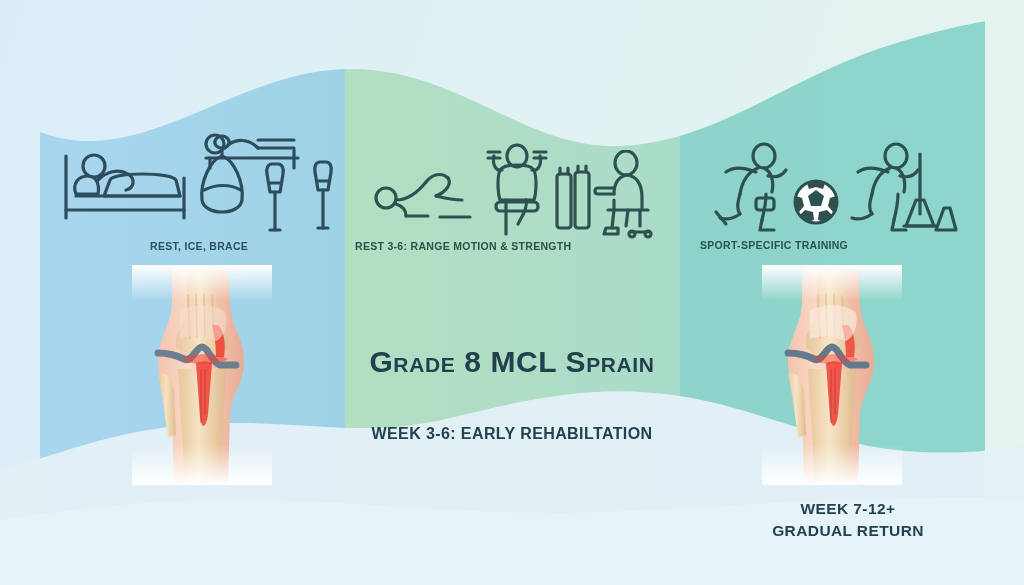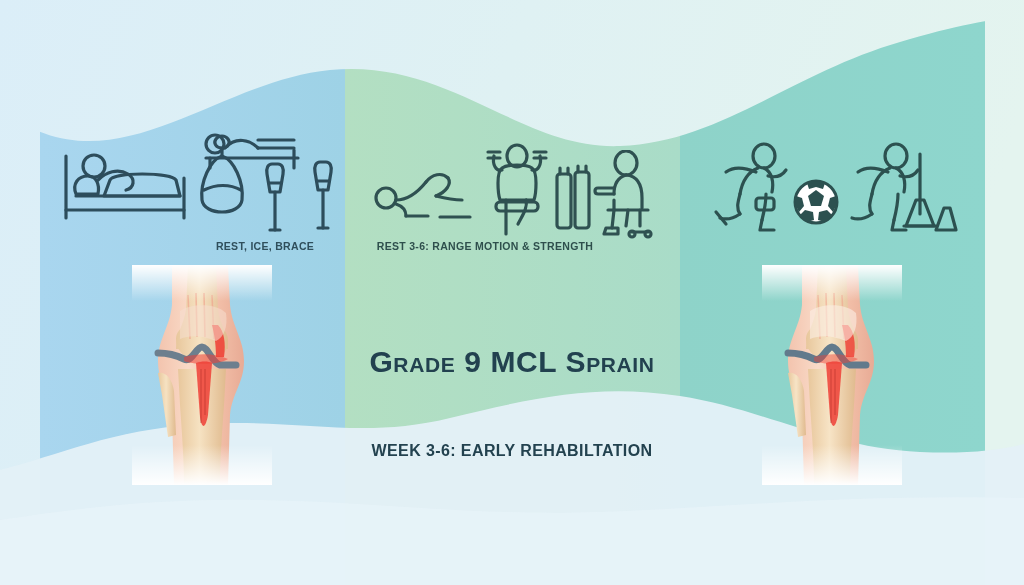--- a/index.html
+++ b/index.html
@@ -16,29 +16,28 @@
   
   .title{
     position:absolute;left:0;width:1024px;top:345px;text-align:center;
     font-size:30px;font-weight:bold;color:#22414f;letter-spacing:.6px;
     font-variant:small-caps;
   }
   .phase-title{
     position:absolute;text-align:center;font-weight:bold;color:#23424f;
     font-size:15.5px;line-height:22px;letter-spacing:.4px;
     text-transform:uppercase;
-    margin-top:17px;
   }
   .phase-title span{display:block;}
   #pt-left{left:60px;top:493px;width:330px;}
   #pt-mid{left:297px;top:423px;width:430px;font-size:16px;}
   #pt-right{left:700px;top:498px;width:296px;}
 
   .caption{
-    position:absolute;text-align:center;font-weight:bold;
+    position:absolute;font-weight:bold;
     font-size:10.5px;letter-spacing:.3px;text-transform:uppercase;
   }
   #cap-left{left:150px;top:240px;width:230px;color:#2f4f5c;}
   #cap-mid{left:355px;top:240px;width:260px;color:#2e4f4c;}
   #cap-right{left:700px;top:239px;width:260px;color:#2b5250;}
 
   
   .icon-grp{position:absolute;}
   .ln{fill:none;stroke:#2d4d5c;stroke-width:3.2;stroke-linecap:round;stroke-linejoin:round;}
   .ln2{fill:none;stroke:#2f5151;stroke-width:3.2;stroke-linecap:round;stroke-linejoin:round;}
@@ -327,24 +326,29 @@
       <line x1="69" y1="104" x2="69" y2="158"></line>
         <line x1="73" y1="104" x2="73" y2="150"></line>
     </g>
     <path fill="#fbeee4" opacity="0.6" d="M48,46 C60,38 84,38 94,48 C96,62 92,72 84,76 C70,70 58,70 48,74 Z"></path>
     <rect x="0" y="0" width="140" height="36" fill="url(#fadeTopR)"></rect>
     <rect x="0" y="180" width="140" height="40" fill="url(#fadeBotR)"></rect>
   </svg>
 
   <div class="caption" id="cap-left">REST, ICE, BRACE</div>
   <div class="caption" id="cap-mid">REST 3-6: RANGE MOTION &amp; STRENGTH</div>
-
-  <div class="title">Grade 9 MCL Sprain</div>
+  <div class="caption" id="cap-right">SPORT-SPECIFIC TRAINING</div>
+
+  <div class="title">Grade 8 MCL Sprain</div>
 
   <div class="phase-title" id="pt-left">
   </div>
 
   <div class="phase-title" id="pt-mid">
     <span>WEEK 3-6: EARLY REHABILTATION</span>
   </div>
 
+  <div class="phase-title" id="pt-right">
+    <span>WEEK 7-12+</span>
+    <span>GRADUAL RETURN</span>
+  </div>
 
 </div>
 
 </body></html>

